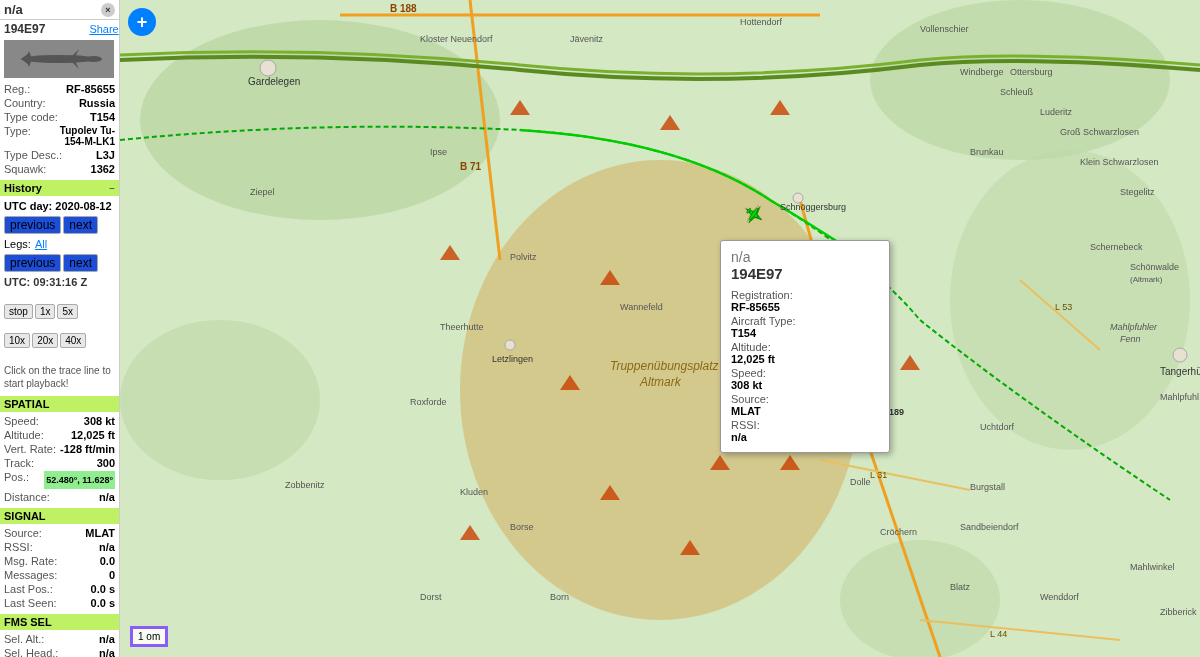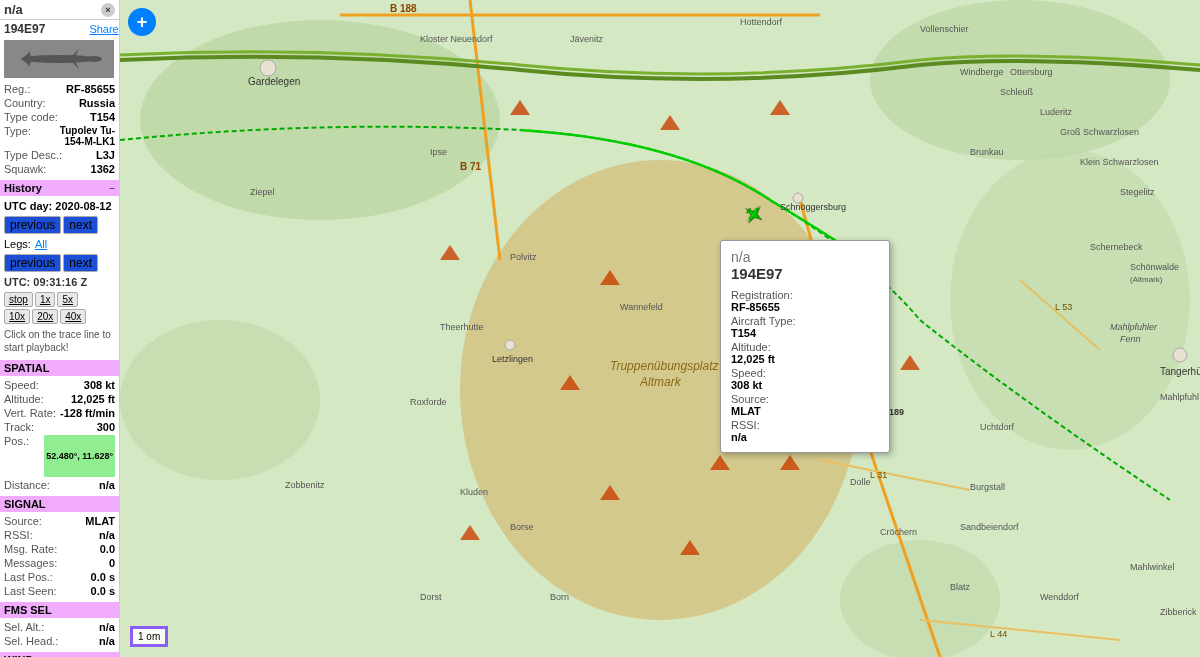--- a/index.html
+++ b/index.html
@@ -45,54 +45,54 @@
     .aircraft-silhouette {
       width: 90px; height: 28px;
     }
 
     .info-table { width: 100%; padding: 2px 4px; }
     .info-row { display: flex; justify-content: space-between; padding: 1px 0; gap: 16px; }
     .info-label { color: #555; white-space: nowrap; }
     .info-value { color: #000; font-weight: bold; text-align: right; max-width: 65px; word-break: break-word; }
 
     .section-header {
-      background: #f0abfc;
+      background: #bef264;
       display: flex; justify-content: space-between; align-items: center;
       padding: 2px 4px;
       font-weight: bold;
       font-size: 11px;
       margin-top: 2px;
     }
     .section-minimize { cursor: pointer; font-size: 10px; color: #333; border: none; background: none; }
 
     .history-content { padding: 2px 4px; }
     .utc-label { font-weight: bold; padding: 2px 0; }
     .btn-row { display: flex; gap: 2px; margin: 2px 0; }
     .small-btn {
       padding: 1px 5px; font-size: 12px; background: #1d4ed8;
       border: 1px solid #aaa; cursor: pointer; border-radius: 2px;
     }
     .legs-row { display: flex; align-items: center; gap: 4px; padding: 2px 0; }
     .legs-label { font-weight: normal; }
     .legs-all { color: #0080ff; text-decoration: underline; cursor: pointer; }
     .utc-time { padding: 2px 0; font-weight: bold; color: #333; }
 
-    .playback-btns { display: flex; flex-wrap: wrap; gap: 2px; margin: 2px 0; text-decoration: underline; }
+    .playback-btns { display: flex; flex-wrap: wrap; gap: 2px; margin: 14px 0; }
     .pb-btn {
       padding: 1px 4px; font-size: 10px; background: #e8e8e8;
       border: 1px solid #aaa; cursor: pointer; border-radius: 2px;
     }
 
     .click-trace { font-size: 10px; color: #555; padding: 2px 0; line-height: 1.3; }
 
     .spatial-section { padding: 2px 4px; }
     .spatial-row { display: flex; justify-content: space-between; padding: 1px 0; }
     .spatial-label { color: #555; }
     .spatial-value { color: #000; font-weight: bold; }
-    .spatial-value.highlight { background: #90ee90; color: #000; font-weight: bold; padding: 16px 2px; }
+    .spatial-value.highlight { background: #90ee90; color: #000; font-weight: bold; padding: 4px 2px; }
 
     .signal-section { padding: 2px 4px; }
 
     .fms-section { padding: 2px 4px; }
 
     
     #map {
       flex: 1;
       height: 657px;
       position: relative;

